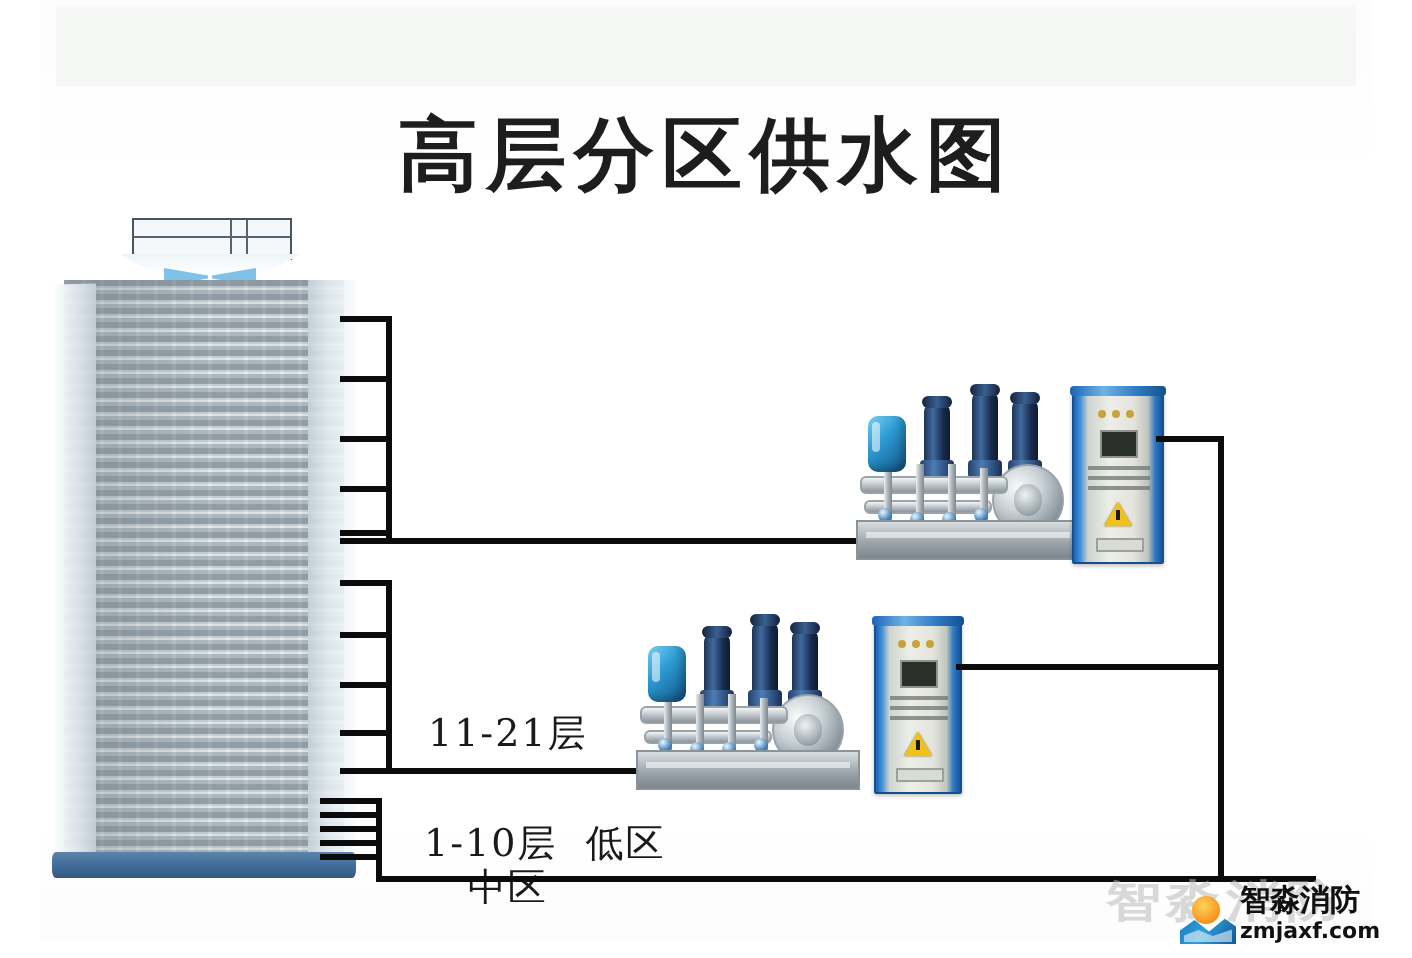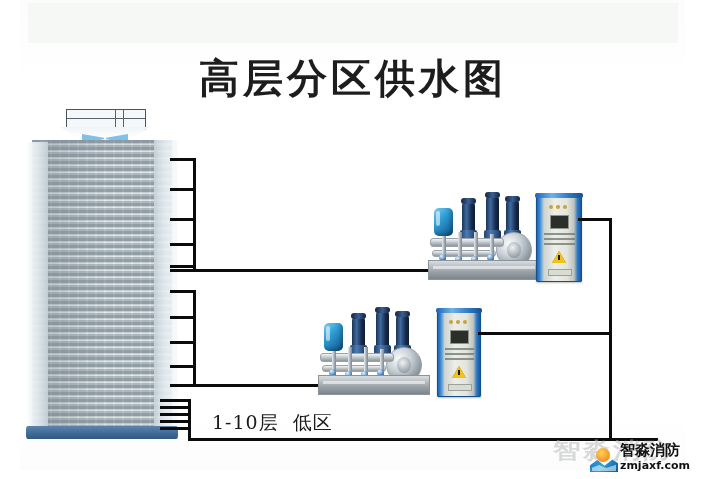--- a/index.html
+++ b/index.html
@@ -275,20 +275,22 @@
 
 
   <div class="pipe h" style="left:170px;top:290px;width:26px;"></div>
   <div class="pipe h" style="left:170px;top:316px;width:26px;"></div>
   <div class="pipe h" style="left:170px;top:341px;width:26px;"></div>
   <div class="pipe h" style="left:170px;top:365px;width:26px;"></div>
   <div class="pipe v" style="left:193px;top:290px;height:97px;"></div>
   <div class="pipe h" style="left:170px;top:384px;width:178px;"></div>
 
   <div class="zlabel" style="left:214px;top:304px;">
+    <div>11-21层</div>
+    <div style="text-align:center;">中区</div>
   </div>
 
   <div class="pipe thin" style="left:160px;top:399px;width:30px;"></div>
   <div class="pipe thin" style="left:160px;top:406px;width:30px;"></div>
   <div class="pipe thin" style="left:160px;top:413px;width:30px;"></div>
   <div class="pipe thin" style="left:160px;top:420px;width:30px;"></div>
   <div class="pipe thin" style="left:160px;top:427px;width:30px;"></div>
   <div class="pipe v" style="left:188px;top:399px;height:42px;"></div>
   <div class="pipe h" style="left:188px;top:438px;width:470px;"></div>
 

